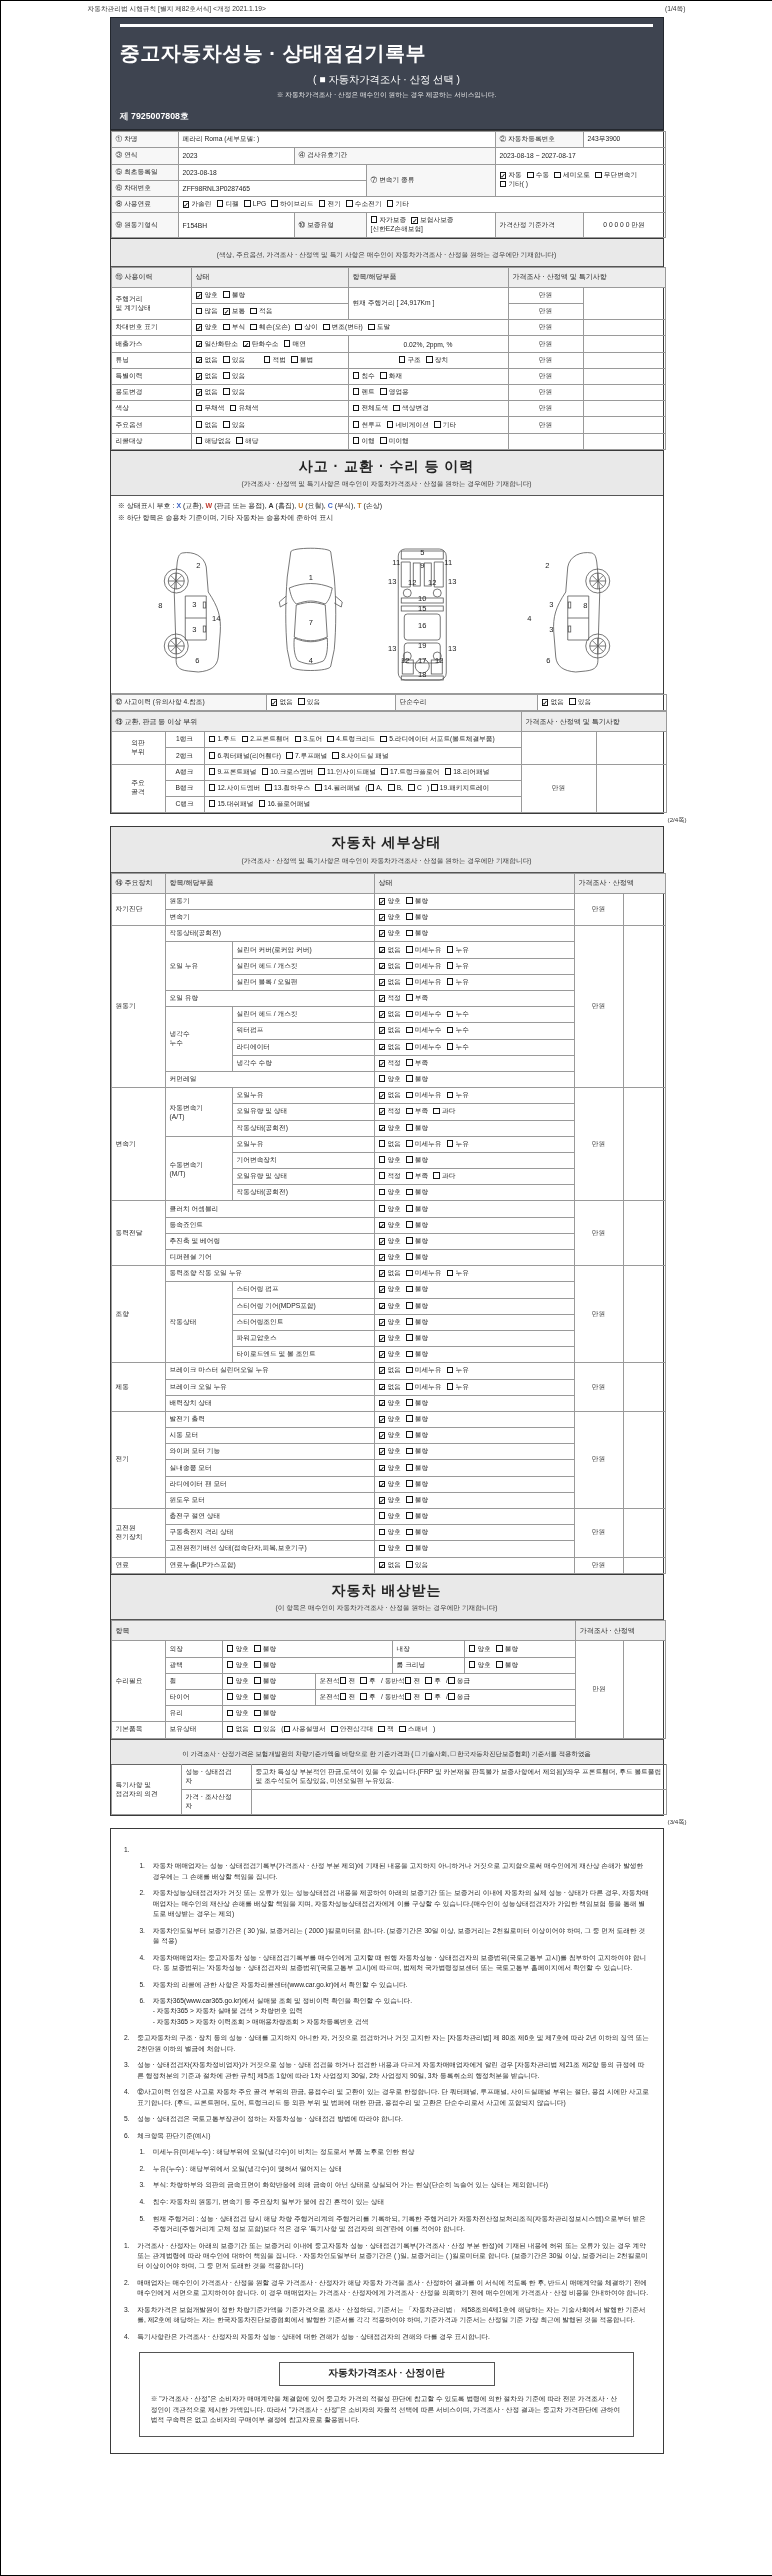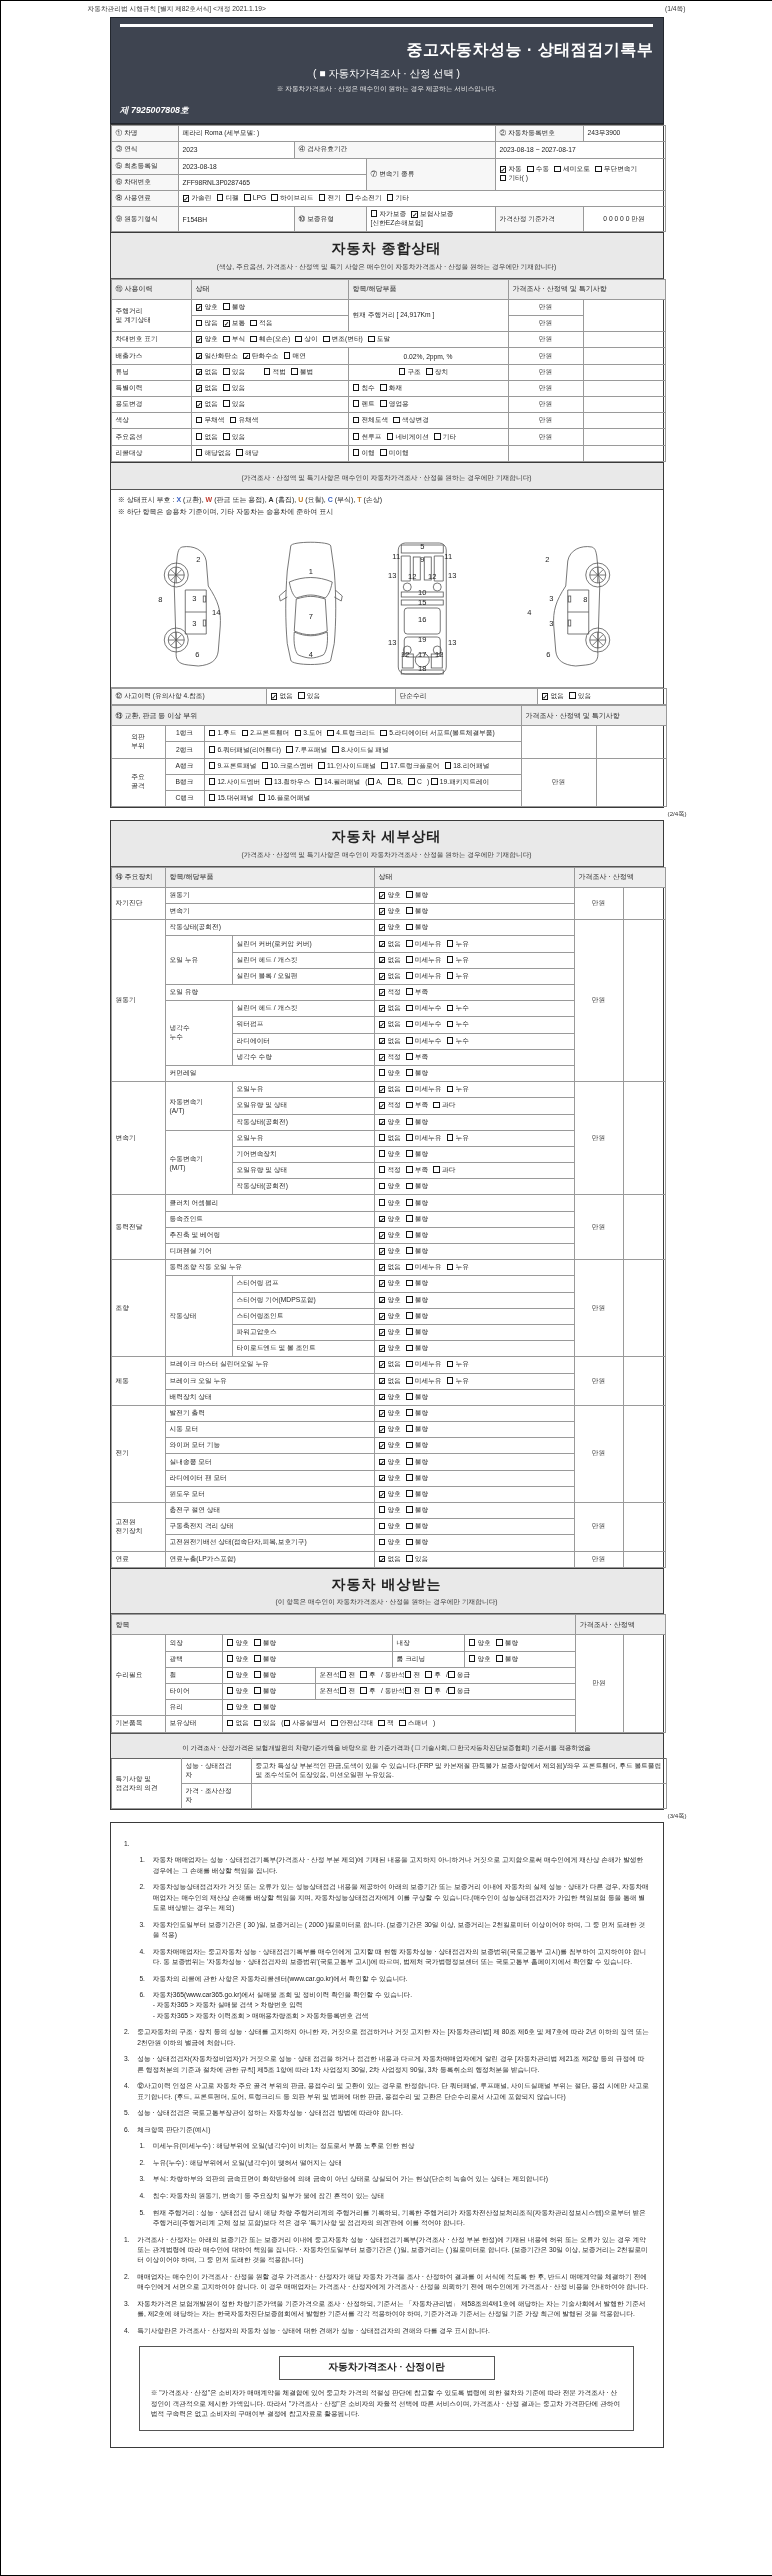--- a/index.html
+++ b/index.html
@@ -7,24 +7,24 @@
     width: 773px; min-height: 2576px; background: #ffffff;
     border: 1px solid #000; font-family: "Liberation Sans", sans-serif;
     color: #222; font-size: 6.7px; padding-top: 3.1px;
   }
   .sheet { width: 554px; margin: 0 auto; }
   .meta-line { display: flex; justify-content: space-between; font-size: 6.7px; color: #333; padding: 1px 0 3.1px 0; width: 598px; margin: 0 auto; }
   .page-marker { text-align: right; font-size: 6.2px; color: #333; padding: 1.5px 0; width: 577px; margin: 0 auto; }
 
   .dark-header { background: #3e4450; color: #fff; border: 1px solid #23272e; padding: 5.2px 9.3px 6.2px 9.3px; }
   .dark-header .stripe { height: 2.6px; background: #fff; margin: 1px 0 13.4px 0; }
-  .dh-title { text-align: right; font-size: 16px; font-weight: bold; letter-spacing: 0.5px; }
+  .dh-title { text-align: left; font-size: 20px; font-weight: bold; letter-spacing: 0.5px; }
   .dh-sub { text-align: center; font-size: 10.3px; margin-top: 5.2px; }
   .dh-note { text-align: center; font-size: 6.7px; margin-top: 4.1px; color: #e8e8e8; }
-  .dh-docno { font-size: 8.8px; font-weight: bold; margin-top: 11.3px; font-style: italic; }
+  .dh-docno { font-size: 8.8px; font-weight: bold; margin-top: 11.3px; }
 
   .box { border: 1px solid #3a3a3a; border-top: none; }
   .box.first { border-top: 1px solid #3a3a3a; }
   .sec-head { background: #e9e9e9; border-bottom: 1px solid #555; padding: 7.2px 5.2px 6.2px 5.2px; }
   .sec-title { text-align: center; font-size: 14px; font-weight: bold; letter-spacing: 1px; }
   .sec-sub { text-align: center; font-size: 6.7px; margin-top: 4.1px; color: #333; }
 
   table { border-collapse: collapse; width: 100%; table-layout: fixed; }
   td, th { border: 0.5px solid #9a9a9a; padding: 3.1px 4.1px; vertical-align: middle; font-size: 6.7px; text-align: left; word-break: keep-all; }
   tr.thick-top td { border-top: 1px solid #666; }
@@ -120,21 +120,20 @@
             <td><span class="cb"><span class="bx"></span><span>자가보증</span></span><span class="cb"><span class="bx">✓</span><span>보험사보증</span></span><span>[신한EZ손해보험]</span></td>
             <td class="lab" style="white-space: pre-line;">가격산정 기준가격</td>
             <td class="cen" style="white-space: pre-line;">0 0 0 0 0 만원</td>
           </tr>
         </tbody>
       </table>
   </div>
 
   <div class="box">
     <div class="sec-head">
-      <div class="sec-title">자동차 종합상태</div>
       <div class="sec-sub">(색상, 주요옵션, 가격조사 · 산정액 및 특기 사항은 매수인이 자동차가격조사 · 산정을 원하는 경우에만 기재합니다)</div>
     </div>
     <table>
       <colgroup>
           <col style="width:80px">
           <col style="width:157px">
           <col style="width:160px">
           <col style="width:75px">
           <col style="width:82px">
         </colgroup>
@@ -211,20 +210,21 @@
             <td><span class="cb"><span class="bx"></span><span>이행</span></span><span class="cb"><span class="bx"></span><span>미이행</span></span></td>
             <td class="price" style="white-space: pre-line;"></td>
             <td style="white-space: pre-line;"></td>
           </tr>
         </tbody>
       </table>
   </div>
 
   <div class="box">
     <div class="sec-head">
+      <div class="sec-title">사고 · 교환 · 수리 등 이력</div>
       <div class="sec-sub">(가격조사 · 산정액 및 특기사항은 매수인이 자동차가격조사 · 산정을 원하는 경우에만 기재합니다)</div>
     </div>
     <div class="legend-line"><span>※ 상태표시 부호 : </span><span style="color: rgb(59, 98, 196); font-weight: bold;">X</span><span> (교환), </span><span style="color: rgb(192, 57, 43); font-weight: bold;">W</span><span> (판금 또는 용접), </span><span style="color: rgb(51, 51, 51); font-weight: bold;">A</span><span> (흠집), </span><span style="color: rgb(192, 122, 34); font-weight: bold;">U</span><span> (요철), </span><span style="color: rgb(59, 98, 196); font-weight: bold;">C</span><span> (부식), </span><span style="color: rgb(192, 122, 34); font-weight: bold;">T</span><span> (손상)</span></div>
     <div class="legend-line2">※ 하단 항목은 승용차 기준이며, 기타 자동차는 승용차에 준하여 표시</div>
 
     <div class="diagram-wrap">
       <svg width="552" height="155" viewBox="0 0 1075 310" style="font-size:13px">
         <g fill="none" stroke="#555" stroke-width="1.6">
 
           <g>

